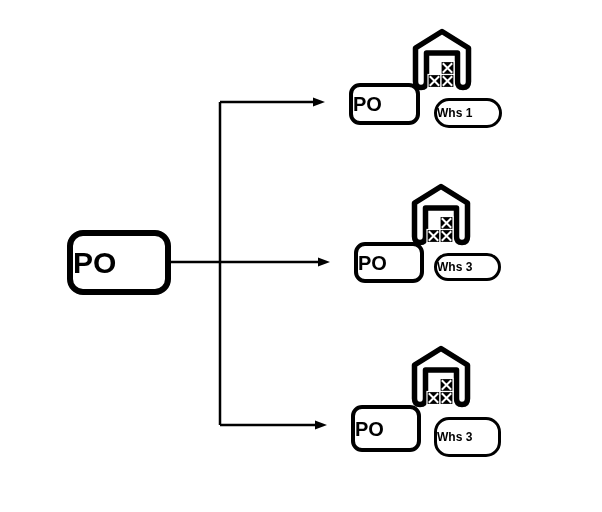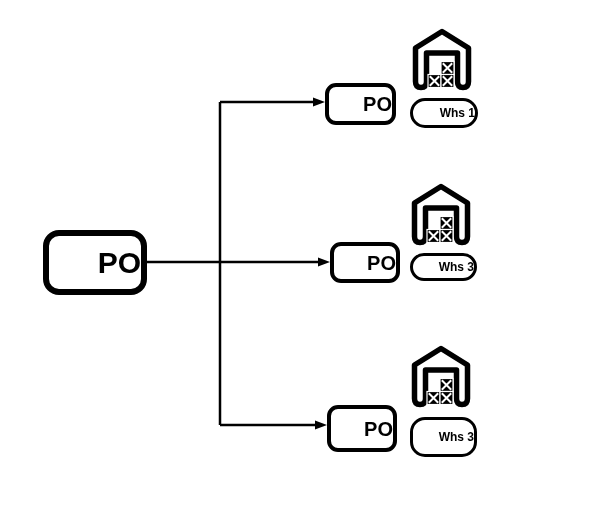--- a/index.html
+++ b/index.html
@@ -17,23 +17,24 @@
     left: 0; top: 0;
     width: 602px; height: 512px;
   }
   .node {
     position: absolute;
     box-sizing: border-box;
     background: #ffffff;
     border: 4px solid #000000;
     display: flex;
     align-items: center;
-    justify-content: flex-end;
+    justify-content: flex-start;
     font-weight: bold;
     line-height: 1;
+    margin-left: 24px;
   }
   .po-main {
     left: 43px; top: 230px; width: 104px; height: 65px;
     border-width: 6px; border-radius: 16px; font-size: 30px;
   }
   .po-small { border-width: 4px; border-radius: 11px; font-size: 20px; }
   .po-1 { left: 325px; top: 83px;  width: 71px; height: 42px; }
   .po-2 { left: 330px; top: 242px; width: 70px; height: 41px; }
   .po-3 { left: 327px; top: 405px; width: 70px; height: 47px; }
   .whs-label { border-width: 3px; border-radius: 15px; font-size: 12px; }

